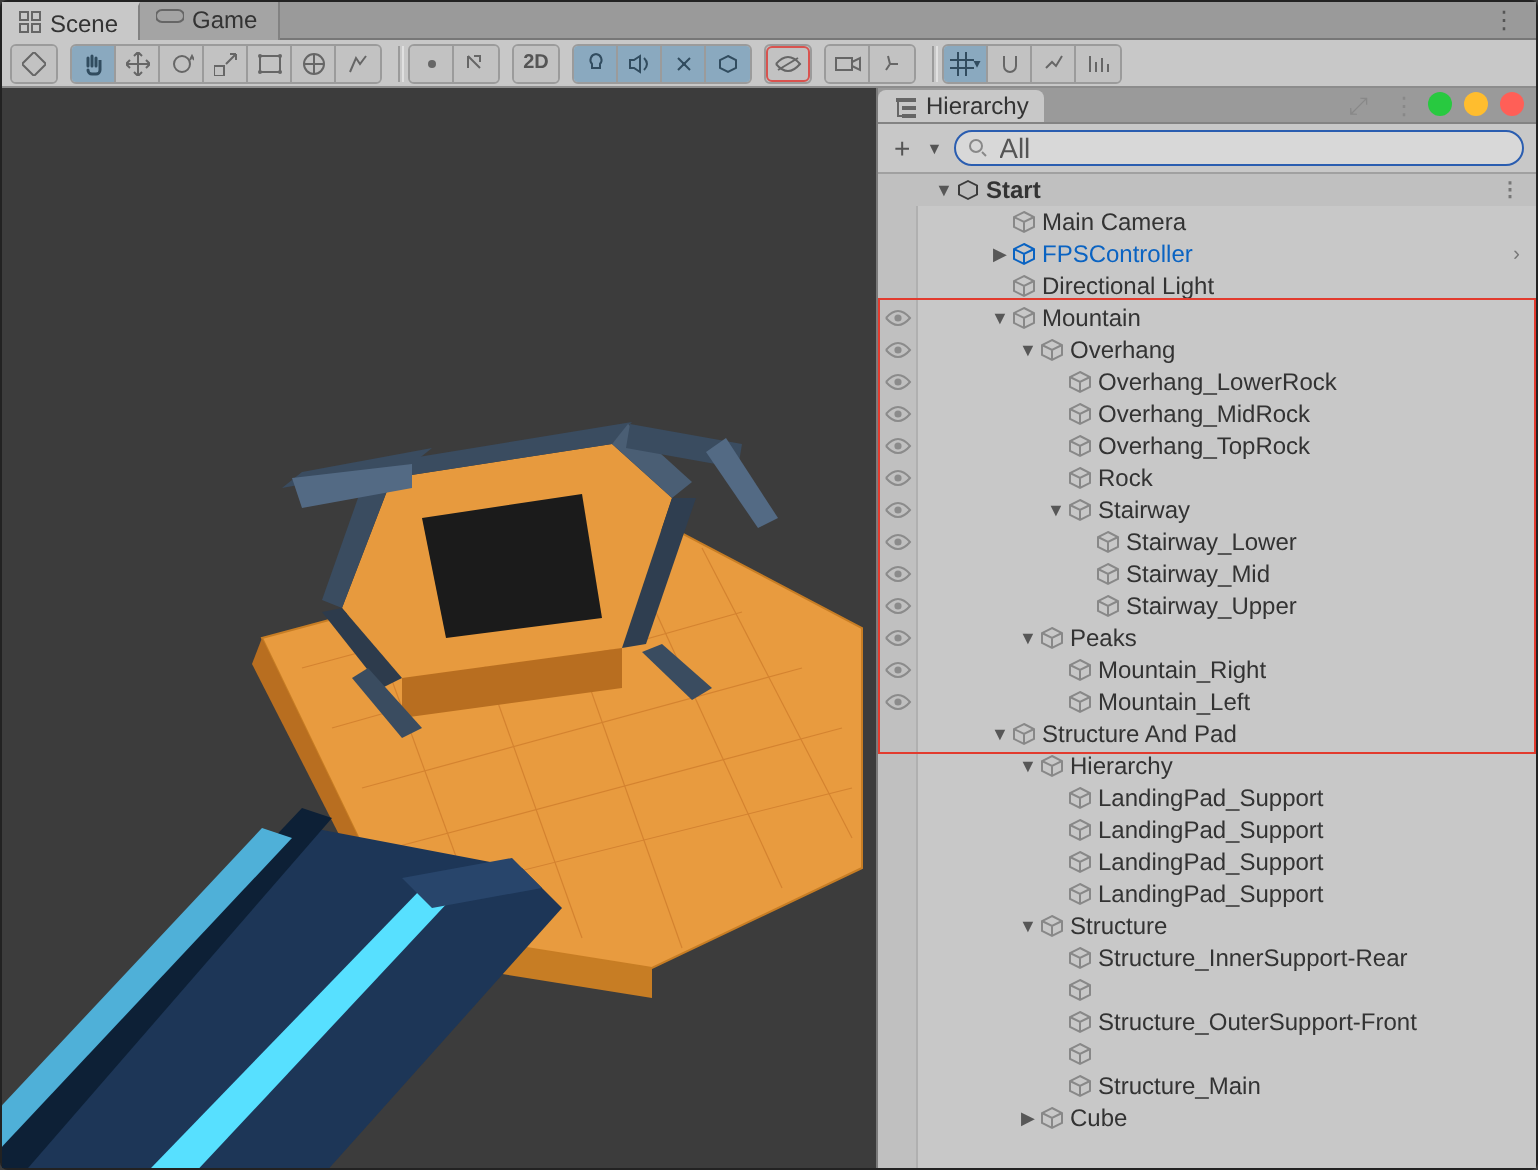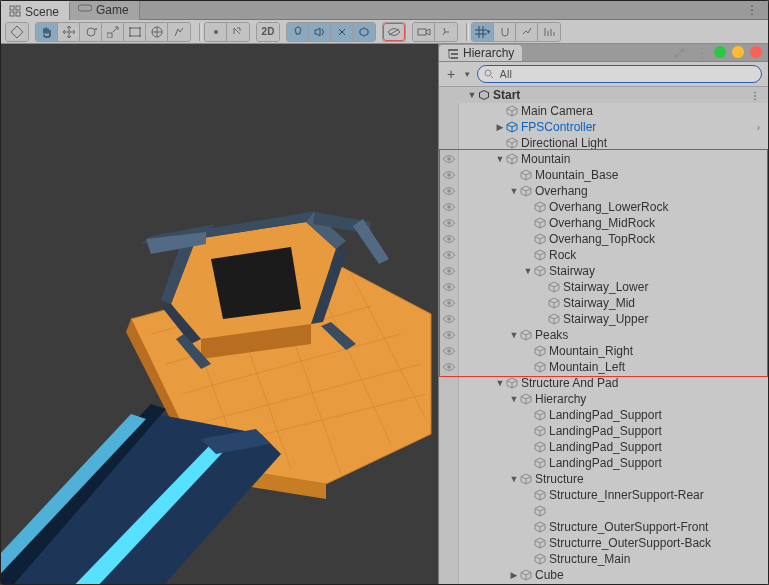--- a/index.html
+++ b/index.html
@@ -30,21 +30,21 @@
 .panel-tab .pth{background:#c8c8c8;padding:1px 8px;display:flex;align-items:flex-end;gap:4px;border-top-left-radius:4px;border-top-right-radius:4px}
 .panel-tab .winbtns{margin-left:auto;display:flex;gap:6px;padding-right:6px}
 .circ{width:12px;height:12px;border-radius:50%}
 .circ.gn{background:#28c940}.circ.yl{background:#ffbd2e}.circ.rd{background:#ff5f57}
 .lock{color:#888;margin-right:6px}
 .panel-search{display:flex;align-items:center;gap:6px;padding:3px 6px;border-bottom:1px solid #a0a0a0}
 .panel-search .plus{font-size:14px;color:#555;padding:0 2px}
 .panel-search .dd{font-size:8px;color:#555}
 .searchbox{flex:1;height:18px;border:1px solid #2a5db0;border-radius:9px;background:#d8d8d8;display:flex;align-items:center;padding:0 6px;color:#777}
 .searchbox svg{margin-right:4px}
-.searchbox input{border:none;background:none;outline:none;font-size:11px;color:#555;width:100%}
+.searchbox input{border:none;background:none;outline:none;font-size:14px;color:#555;width:100%}
 .panel-body{flex:1;overflow:hidden;position:relative}
 .eye-col{position:absolute;left:0;top:0;bottom:0;width:20px;background:#c0c0c0;border-right:1px solid #b0b0b0}
 .tree{position:absolute;left:0;right:0;top:0;bottom:0;padding-top:0}
 .row{height:16px;display:flex;align-items:center;white-space:nowrap;position:relative}
 .row .eye{width:20px;height:16px;display:flex;align-items:center;justify-content:center;color:#8c8c8c;flex:none}
 .row .indent{flex:none}
 .row .fold{width:10px;height:16px;display:flex;align-items:center;justify-content:center;color:#575757;font-size:9px;flex:none}
 .row .cube{width:14px;height:14px;display:flex;align-items:center;justify-content:center;flex:none}
 .row .lbl{padding-left:2px}
 .row .tail{margin-left:auto;padding-right:8px;color:#777;font-size:10px}
@@ -372,315 +372,298 @@
               <div class="lbl">Mountain</div>
             </div>
             <div class="row">
               <div class="eye">
                 <svg width="14" height="10" viewBox="0 0 14 10">
                   <path d="M1 5q6-7 12 0q-6 7-12 0" fill="none" stroke="#8b8b8b"></path>
                   <circle cx="7" cy="5" r="1.8" fill="#8b8b8b"></circle>
                 </svg>
               </div>
               <div class="indent" style="width: 50px;"></div>
-              <div class="fold"></div>
-              <div class="cube">
-                <svg width="12" height="12" viewBox="0 0 12 12">
-                  <path d="M6 1l5 2.5v5L6 11 1 8.5v-5z" fill="none" stroke="#888"></path>
-                  <path d="M1 3.5L6 6l5-2.5M6 6v5" stroke="#888" fill="none"></path>
-                </svg>
-              </div>
-              <div class="lbl">Mountain_Base</div>
+              <div class="fold">▼</div>
+              <div class="cube">
+                <svg width="12" height="12" viewBox="0 0 12 12">
+                  <path d="M6 1l5 2.5v5L6 11 1 8.5v-5z" fill="none" stroke="#888"></path>
+                  <path d="M1 3.5L6 6l5-2.5M6 6v5" stroke="#888" fill="none"></path>
+                </svg>
+              </div>
+              <div class="lbl">Overhang</div>
+            </div>
+            <div class="row">
+              <div class="eye">
+                <svg width="14" height="10" viewBox="0 0 14 10">
+                  <path d="M1 5q6-7 12 0q-6 7-12 0" fill="none" stroke="#8b8b8b"></path>
+                  <circle cx="7" cy="5" r="1.8" fill="#8b8b8b"></circle>
+                </svg>
+              </div>
+              <div class="indent" style="width: 64px;"></div>
+              <div class="fold"></div>
+              <div class="cube">
+                <svg width="12" height="12" viewBox="0 0 12 12">
+                  <path d="M6 1l5 2.5v5L6 11 1 8.5v-5z" fill="none" stroke="#888"></path>
+                  <path d="M1 3.5L6 6l5-2.5M6 6v5" stroke="#888" fill="none"></path>
+                </svg>
+              </div>
+              <div class="lbl">Overhang_LowerRock</div>
+            </div>
+            <div class="row">
+              <div class="eye">
+                <svg width="14" height="10" viewBox="0 0 14 10">
+                  <path d="M1 5q6-7 12 0q-6 7-12 0" fill="none" stroke="#8b8b8b"></path>
+                  <circle cx="7" cy="5" r="1.8" fill="#8b8b8b"></circle>
+                </svg>
+              </div>
+              <div class="indent" style="width: 64px;"></div>
+              <div class="fold"></div>
+              <div class="cube">
+                <svg width="12" height="12" viewBox="0 0 12 12">
+                  <path d="M6 1l5 2.5v5L6 11 1 8.5v-5z" fill="none" stroke="#888"></path>
+                  <path d="M1 3.5L6 6l5-2.5M6 6v5" stroke="#888" fill="none"></path>
+                </svg>
+              </div>
+              <div class="lbl">Overhang_MidRock</div>
+            </div>
+            <div class="row">
+              <div class="eye">
+                <svg width="14" height="10" viewBox="0 0 14 10">
+                  <path d="M1 5q6-7 12 0q-6 7-12 0" fill="none" stroke="#8b8b8b"></path>
+                  <circle cx="7" cy="5" r="1.8" fill="#8b8b8b"></circle>
+                </svg>
+              </div>
+              <div class="indent" style="width: 64px;"></div>
+              <div class="fold"></div>
+              <div class="cube">
+                <svg width="12" height="12" viewBox="0 0 12 12">
+                  <path d="M6 1l5 2.5v5L6 11 1 8.5v-5z" fill="none" stroke="#888"></path>
+                  <path d="M1 3.5L6 6l5-2.5M6 6v5" stroke="#888" fill="none"></path>
+                </svg>
+              </div>
+              <div class="lbl">Overhang_TopRock</div>
+            </div>
+            <div class="row">
+              <div class="eye">
+                <svg width="14" height="10" viewBox="0 0 14 10">
+                  <path d="M1 5q6-7 12 0q-6 7-12 0" fill="none" stroke="#8b8b8b"></path>
+                  <circle cx="7" cy="5" r="1.8" fill="#8b8b8b"></circle>
+                </svg>
+              </div>
+              <div class="indent" style="width: 64px;"></div>
+              <div class="fold"></div>
+              <div class="cube">
+                <svg width="12" height="12" viewBox="0 0 12 12">
+                  <path d="M6 1l5 2.5v5L6 11 1 8.5v-5z" fill="none" stroke="#888"></path>
+                  <path d="M1 3.5L6 6l5-2.5M6 6v5" stroke="#888" fill="none"></path>
+                </svg>
+              </div>
+              <div class="lbl">Rock</div>
+            </div>
+            <div class="row">
+              <div class="eye">
+                <svg width="14" height="10" viewBox="0 0 14 10">
+                  <path d="M1 5q6-7 12 0q-6 7-12 0" fill="none" stroke="#8b8b8b"></path>
+                  <circle cx="7" cy="5" r="1.8" fill="#8b8b8b"></circle>
+                </svg>
+              </div>
+              <div class="indent" style="width: 64px;"></div>
+              <div class="fold">▼</div>
+              <div class="cube">
+                <svg width="12" height="12" viewBox="0 0 12 12">
+                  <path d="M6 1l5 2.5v5L6 11 1 8.5v-5z" fill="none" stroke="#888"></path>
+                  <path d="M1 3.5L6 6l5-2.5M6 6v5" stroke="#888" fill="none"></path>
+                </svg>
+              </div>
+              <div class="lbl">Stairway</div>
+            </div>
+            <div class="row">
+              <div class="eye">
+                <svg width="14" height="10" viewBox="0 0 14 10">
+                  <path d="M1 5q6-7 12 0q-6 7-12 0" fill="none" stroke="#8b8b8b"></path>
+                  <circle cx="7" cy="5" r="1.8" fill="#8b8b8b"></circle>
+                </svg>
+              </div>
+              <div class="indent" style="width: 78px;"></div>
+              <div class="fold"></div>
+              <div class="cube">
+                <svg width="12" height="12" viewBox="0 0 12 12">
+                  <path d="M6 1l5 2.5v5L6 11 1 8.5v-5z" fill="none" stroke="#888"></path>
+                  <path d="M1 3.5L6 6l5-2.5M6 6v5" stroke="#888" fill="none"></path>
+                </svg>
+              </div>
+              <div class="lbl">Stairway_Lower</div>
+            </div>
+            <div class="row">
+              <div class="eye">
+                <svg width="14" height="10" viewBox="0 0 14 10">
+                  <path d="M1 5q6-7 12 0q-6 7-12 0" fill="none" stroke="#8b8b8b"></path>
+                  <circle cx="7" cy="5" r="1.8" fill="#8b8b8b"></circle>
+                </svg>
+              </div>
+              <div class="indent" style="width: 78px;"></div>
+              <div class="fold"></div>
+              <div class="cube">
+                <svg width="12" height="12" viewBox="0 0 12 12">
+                  <path d="M6 1l5 2.5v5L6 11 1 8.5v-5z" fill="none" stroke="#888"></path>
+                  <path d="M1 3.5L6 6l5-2.5M6 6v5" stroke="#888" fill="none"></path>
+                </svg>
+              </div>
+              <div class="lbl">Stairway_Mid</div>
+            </div>
+            <div class="row">
+              <div class="eye">
+                <svg width="14" height="10" viewBox="0 0 14 10">
+                  <path d="M1 5q6-7 12 0q-6 7-12 0" fill="none" stroke="#8b8b8b"></path>
+                  <circle cx="7" cy="5" r="1.8" fill="#8b8b8b"></circle>
+                </svg>
+              </div>
+              <div class="indent" style="width: 78px;"></div>
+              <div class="fold"></div>
+              <div class="cube">
+                <svg width="12" height="12" viewBox="0 0 12 12">
+                  <path d="M6 1l5 2.5v5L6 11 1 8.5v-5z" fill="none" stroke="#888"></path>
+                  <path d="M1 3.5L6 6l5-2.5M6 6v5" stroke="#888" fill="none"></path>
+                </svg>
+              </div>
+              <div class="lbl">Stairway_Upper</div>
             </div>
             <div class="row">
               <div class="eye">
                 <svg width="14" height="10" viewBox="0 0 14 10">
                   <path d="M1 5q6-7 12 0q-6 7-12 0" fill="none" stroke="#8b8b8b"></path>
                   <circle cx="7" cy="5" r="1.8" fill="#8b8b8b"></circle>
                 </svg>
               </div>
               <div class="indent" style="width: 50px;"></div>
               <div class="fold">▼</div>
               <div class="cube">
                 <svg width="12" height="12" viewBox="0 0 12 12">
                   <path d="M6 1l5 2.5v5L6 11 1 8.5v-5z" fill="none" stroke="#888"></path>
                   <path d="M1 3.5L6 6l5-2.5M6 6v5" stroke="#888" fill="none"></path>
                 </svg>
               </div>
-              <div class="lbl">Overhang</div>
-            </div>
-            <div class="row">
-              <div class="eye">
-                <svg width="14" height="10" viewBox="0 0 14 10">
-                  <path d="M1 5q6-7 12 0q-6 7-12 0" fill="none" stroke="#8b8b8b"></path>
-                  <circle cx="7" cy="5" r="1.8" fill="#8b8b8b"></circle>
-                </svg>
-              </div>
-              <div class="indent" style="width: 64px;"></div>
-              <div class="fold"></div>
-              <div class="cube">
-                <svg width="12" height="12" viewBox="0 0 12 12">
-                  <path d="M6 1l5 2.5v5L6 11 1 8.5v-5z" fill="none" stroke="#888"></path>
-                  <path d="M1 3.5L6 6l5-2.5M6 6v5" stroke="#888" fill="none"></path>
-                </svg>
-              </div>
-              <div class="lbl">Overhang_LowerRock</div>
-            </div>
-            <div class="row">
-              <div class="eye">
-                <svg width="14" height="10" viewBox="0 0 14 10">
-                  <path d="M1 5q6-7 12 0q-6 7-12 0" fill="none" stroke="#8b8b8b"></path>
-                  <circle cx="7" cy="5" r="1.8" fill="#8b8b8b"></circle>
-                </svg>
-              </div>
-              <div class="indent" style="width: 64px;"></div>
-              <div class="fold"></div>
-              <div class="cube">
-                <svg width="12" height="12" viewBox="0 0 12 12">
-                  <path d="M6 1l5 2.5v5L6 11 1 8.5v-5z" fill="none" stroke="#888"></path>
-                  <path d="M1 3.5L6 6l5-2.5M6 6v5" stroke="#888" fill="none"></path>
-                </svg>
-              </div>
-              <div class="lbl">Overhang_MidRock</div>
-            </div>
-            <div class="row">
-              <div class="eye">
-                <svg width="14" height="10" viewBox="0 0 14 10">
-                  <path d="M1 5q6-7 12 0q-6 7-12 0" fill="none" stroke="#8b8b8b"></path>
-                  <circle cx="7" cy="5" r="1.8" fill="#8b8b8b"></circle>
-                </svg>
-              </div>
-              <div class="indent" style="width: 64px;"></div>
-              <div class="fold"></div>
-              <div class="cube">
-                <svg width="12" height="12" viewBox="0 0 12 12">
-                  <path d="M6 1l5 2.5v5L6 11 1 8.5v-5z" fill="none" stroke="#888"></path>
-                  <path d="M1 3.5L6 6l5-2.5M6 6v5" stroke="#888" fill="none"></path>
-                </svg>
-              </div>
-              <div class="lbl">Overhang_TopRock</div>
-            </div>
-            <div class="row">
-              <div class="eye">
-                <svg width="14" height="10" viewBox="0 0 14 10">
-                  <path d="M1 5q6-7 12 0q-6 7-12 0" fill="none" stroke="#8b8b8b"></path>
-                  <circle cx="7" cy="5" r="1.8" fill="#8b8b8b"></circle>
-                </svg>
-              </div>
-              <div class="indent" style="width: 64px;"></div>
-              <div class="fold"></div>
-              <div class="cube">
-                <svg width="12" height="12" viewBox="0 0 12 12">
-                  <path d="M6 1l5 2.5v5L6 11 1 8.5v-5z" fill="none" stroke="#888"></path>
-                  <path d="M1 3.5L6 6l5-2.5M6 6v5" stroke="#888" fill="none"></path>
-                </svg>
-              </div>
-              <div class="lbl">Rock</div>
-            </div>
-            <div class="row">
-              <div class="eye">
-                <svg width="14" height="10" viewBox="0 0 14 10">
-                  <path d="M1 5q6-7 12 0q-6 7-12 0" fill="none" stroke="#8b8b8b"></path>
-                  <circle cx="7" cy="5" r="1.8" fill="#8b8b8b"></circle>
-                </svg>
-              </div>
-              <div class="indent" style="width: 64px;"></div>
+              <div class="lbl">Peaks</div>
+            </div>
+            <div class="row">
+              <div class="eye">
+                <svg width="14" height="10" viewBox="0 0 14 10">
+                  <path d="M1 5q6-7 12 0q-6 7-12 0" fill="none" stroke="#8b8b8b"></path>
+                  <circle cx="7" cy="5" r="1.8" fill="#8b8b8b"></circle>
+                </svg>
+              </div>
+              <div class="indent" style="width: 64px;"></div>
+              <div class="fold"></div>
+              <div class="cube">
+                <svg width="12" height="12" viewBox="0 0 12 12">
+                  <path d="M6 1l5 2.5v5L6 11 1 8.5v-5z" fill="none" stroke="#888"></path>
+                  <path d="M1 3.5L6 6l5-2.5M6 6v5" stroke="#888" fill="none"></path>
+                </svg>
+              </div>
+              <div class="lbl">Mountain_Right</div>
+            </div>
+            <div class="row">
+              <div class="eye">
+                <svg width="14" height="10" viewBox="0 0 14 10">
+                  <path d="M1 5q6-7 12 0q-6 7-12 0" fill="none" stroke="#8b8b8b"></path>
+                  <circle cx="7" cy="5" r="1.8" fill="#8b8b8b"></circle>
+                </svg>
+              </div>
+              <div class="indent" style="width: 64px;"></div>
+              <div class="fold"></div>
+              <div class="cube">
+                <svg width="12" height="12" viewBox="0 0 12 12">
+                  <path d="M6 1l5 2.5v5L6 11 1 8.5v-5z" fill="none" stroke="#888"></path>
+                  <path d="M1 3.5L6 6l5-2.5M6 6v5" stroke="#888" fill="none"></path>
+                </svg>
+              </div>
+              <div class="lbl">Mountain_Left</div>
+            </div>
+            <div class="row">
+              <div class="eye"></div>
+              <div class="indent" style="width: 36px;"></div>
               <div class="fold">▼</div>
               <div class="cube">
                 <svg width="12" height="12" viewBox="0 0 12 12">
                   <path d="M6 1l5 2.5v5L6 11 1 8.5v-5z" fill="none" stroke="#888"></path>
                   <path d="M1 3.5L6 6l5-2.5M6 6v5" stroke="#888" fill="none"></path>
                 </svg>
               </div>
-              <div class="lbl">Stairway</div>
-            </div>
-            <div class="row">
-              <div class="eye">
-                <svg width="14" height="10" viewBox="0 0 14 10">
-                  <path d="M1 5q6-7 12 0q-6 7-12 0" fill="none" stroke="#8b8b8b"></path>
-                  <circle cx="7" cy="5" r="1.8" fill="#8b8b8b"></circle>
-                </svg>
-              </div>
-              <div class="indent" style="width: 78px;"></div>
-              <div class="fold"></div>
-              <div class="cube">
-                <svg width="12" height="12" viewBox="0 0 12 12">
-                  <path d="M6 1l5 2.5v5L6 11 1 8.5v-5z" fill="none" stroke="#888"></path>
-                  <path d="M1 3.5L6 6l5-2.5M6 6v5" stroke="#888" fill="none"></path>
-                </svg>
-              </div>
-              <div class="lbl">Stairway_Lower</div>
-            </div>
-            <div class="row">
-              <div class="eye">
-                <svg width="14" height="10" viewBox="0 0 14 10">
-                  <path d="M1 5q6-7 12 0q-6 7-12 0" fill="none" stroke="#8b8b8b"></path>
-                  <circle cx="7" cy="5" r="1.8" fill="#8b8b8b"></circle>
-                </svg>
-              </div>
-              <div class="indent" style="width: 78px;"></div>
-              <div class="fold"></div>
-              <div class="cube">
-                <svg width="12" height="12" viewBox="0 0 12 12">
-                  <path d="M6 1l5 2.5v5L6 11 1 8.5v-5z" fill="none" stroke="#888"></path>
-                  <path d="M1 3.5L6 6l5-2.5M6 6v5" stroke="#888" fill="none"></path>
-                </svg>
-              </div>
-              <div class="lbl">Stairway_Mid</div>
-            </div>
-            <div class="row">
-              <div class="eye">
-                <svg width="14" height="10" viewBox="0 0 14 10">
-                  <path d="M1 5q6-7 12 0q-6 7-12 0" fill="none" stroke="#8b8b8b"></path>
-                  <circle cx="7" cy="5" r="1.8" fill="#8b8b8b"></circle>
-                </svg>
-              </div>
-              <div class="indent" style="width: 78px;"></div>
-              <div class="fold"></div>
-              <div class="cube">
-                <svg width="12" height="12" viewBox="0 0 12 12">
-                  <path d="M6 1l5 2.5v5L6 11 1 8.5v-5z" fill="none" stroke="#888"></path>
-                  <path d="M1 3.5L6 6l5-2.5M6 6v5" stroke="#888" fill="none"></path>
-                </svg>
-              </div>
-              <div class="lbl">Stairway_Upper</div>
-            </div>
-            <div class="row">
-              <div class="eye">
-                <svg width="14" height="10" viewBox="0 0 14 10">
-                  <path d="M1 5q6-7 12 0q-6 7-12 0" fill="none" stroke="#8b8b8b"></path>
-                  <circle cx="7" cy="5" r="1.8" fill="#8b8b8b"></circle>
-                </svg>
-              </div>
+              <div class="lbl">Structure And Pad</div>
+            </div>
+            <div class="row">
+              <div class="eye"></div>
               <div class="indent" style="width: 50px;"></div>
               <div class="fold">▼</div>
               <div class="cube">
                 <svg width="12" height="12" viewBox="0 0 12 12">
                   <path d="M6 1l5 2.5v5L6 11 1 8.5v-5z" fill="none" stroke="#888"></path>
                   <path d="M1 3.5L6 6l5-2.5M6 6v5" stroke="#888" fill="none"></path>
                 </svg>
               </div>
-              <div class="lbl">Peaks</div>
-            </div>
-            <div class="row">
-              <div class="eye">
-                <svg width="14" height="10" viewBox="0 0 14 10">
-                  <path d="M1 5q6-7 12 0q-6 7-12 0" fill="none" stroke="#8b8b8b"></path>
-                  <circle cx="7" cy="5" r="1.8" fill="#8b8b8b"></circle>
-                </svg>
-              </div>
-              <div class="indent" style="width: 64px;"></div>
-              <div class="fold"></div>
-              <div class="cube">
-                <svg width="12" height="12" viewBox="0 0 12 12">
-                  <path d="M6 1l5 2.5v5L6 11 1 8.5v-5z" fill="none" stroke="#888"></path>
-                  <path d="M1 3.5L6 6l5-2.5M6 6v5" stroke="#888" fill="none"></path>
-                </svg>
-              </div>
-              <div class="lbl">Mountain_Right</div>
-            </div>
-            <div class="row">
-              <div class="eye">
-                <svg width="14" height="10" viewBox="0 0 14 10">
-                  <path d="M1 5q6-7 12 0q-6 7-12 0" fill="none" stroke="#8b8b8b"></path>
-                  <circle cx="7" cy="5" r="1.8" fill="#8b8b8b"></circle>
-                </svg>
-              </div>
-              <div class="indent" style="width: 64px;"></div>
-              <div class="fold"></div>
-              <div class="cube">
-                <svg width="12" height="12" viewBox="0 0 12 12">
-                  <path d="M6 1l5 2.5v5L6 11 1 8.5v-5z" fill="none" stroke="#888"></path>
-                  <path d="M1 3.5L6 6l5-2.5M6 6v5" stroke="#888" fill="none"></path>
-                </svg>
-              </div>
-              <div class="lbl">Mountain_Left</div>
-            </div>
-            <div class="row">
-              <div class="eye"></div>
-              <div class="indent" style="width: 36px;"></div>
-              <div class="fold">▼</div>
-              <div class="cube">
-                <svg width="12" height="12" viewBox="0 0 12 12">
-                  <path d="M6 1l5 2.5v5L6 11 1 8.5v-5z" fill="none" stroke="#888"></path>
-                  <path d="M1 3.5L6 6l5-2.5M6 6v5" stroke="#888" fill="none"></path>
-                </svg>
-              </div>
-              <div class="lbl">Structure And Pad</div>
+              <div class="lbl">Hierarchy</div>
+            </div>
+            <div class="row">
+              <div class="eye"></div>
+              <div class="indent" style="width: 64px;"></div>
+              <div class="fold"></div>
+              <div class="cube">
+                <svg width="12" height="12" viewBox="0 0 12 12">
+                  <path d="M6 1l5 2.5v5L6 11 1 8.5v-5z" fill="none" stroke="#888"></path>
+                  <path d="M1 3.5L6 6l5-2.5M6 6v5" stroke="#888" fill="none"></path>
+                </svg>
+              </div>
+              <div class="lbl">LandingPad_Support</div>
+            </div>
+            <div class="row">
+              <div class="eye"></div>
+              <div class="indent" style="width: 64px;"></div>
+              <div class="fold"></div>
+              <div class="cube">
+                <svg width="12" height="12" viewBox="0 0 12 12">
+                  <path d="M6 1l5 2.5v5L6 11 1 8.5v-5z" fill="none" stroke="#888"></path>
+                  <path d="M1 3.5L6 6l5-2.5M6 6v5" stroke="#888" fill="none"></path>
+                </svg>
+              </div>
+              <div class="lbl">LandingPad_Support</div>
+            </div>
+            <div class="row">
+              <div class="eye"></div>
+              <div class="indent" style="width: 64px;"></div>
+              <div class="fold"></div>
+              <div class="cube">
+                <svg width="12" height="12" viewBox="0 0 12 12">
+                  <path d="M6 1l5 2.5v5L6 11 1 8.5v-5z" fill="none" stroke="#888"></path>
+                  <path d="M1 3.5L6 6l5-2.5M6 6v5" stroke="#888" fill="none"></path>
+                </svg>
+              </div>
+              <div class="lbl">LandingPad_Support</div>
+            </div>
+            <div class="row">
+              <div class="eye"></div>
+              <div class="indent" style="width: 64px;"></div>
+              <div class="fold"></div>
+              <div class="cube">
+                <svg width="12" height="12" viewBox="0 0 12 12">
+                  <path d="M6 1l5 2.5v5L6 11 1 8.5v-5z" fill="none" stroke="#888"></path>
+                  <path d="M1 3.5L6 6l5-2.5M6 6v5" stroke="#888" fill="none"></path>
+                </svg>
+              </div>
+              <div class="lbl">LandingPad_Support</div>
             </div>
             <div class="row">
               <div class="eye"></div>
               <div class="indent" style="width: 50px;"></div>
               <div class="fold">▼</div>
               <div class="cube">
                 <svg width="12" height="12" viewBox="0 0 12 12">
                   <path d="M6 1l5 2.5v5L6 11 1 8.5v-5z" fill="none" stroke="#888"></path>
                   <path d="M1 3.5L6 6l5-2.5M6 6v5" stroke="#888" fill="none"></path>
                 </svg>
               </div>
-              <div class="lbl">Hierarchy</div>
-            </div>
-            <div class="row">
-              <div class="eye"></div>
-              <div class="indent" style="width: 64px;"></div>
-              <div class="fold"></div>
-              <div class="cube">
-                <svg width="12" height="12" viewBox="0 0 12 12">
-                  <path d="M6 1l5 2.5v5L6 11 1 8.5v-5z" fill="none" stroke="#888"></path>
-                  <path d="M1 3.5L6 6l5-2.5M6 6v5" stroke="#888" fill="none"></path>
-                </svg>
-              </div>
-              <div class="lbl">LandingPad_Support</div>
-            </div>
-            <div class="row">
-              <div class="eye"></div>
-              <div class="indent" style="width: 64px;"></div>
-              <div class="fold"></div>
-              <div class="cube">
-                <svg width="12" height="12" viewBox="0 0 12 12">
-                  <path d="M6 1l5 2.5v5L6 11 1 8.5v-5z" fill="none" stroke="#888"></path>
-                  <path d="M1 3.5L6 6l5-2.5M6 6v5" stroke="#888" fill="none"></path>
-                </svg>
-              </div>
-              <div class="lbl">LandingPad_Support</div>
-            </div>
-            <div class="row">
-              <div class="eye"></div>
-              <div class="indent" style="width: 64px;"></div>
-              <div class="fold"></div>
-              <div class="cube">
-                <svg width="12" height="12" viewBox="0 0 12 12">
-                  <path d="M6 1l5 2.5v5L6 11 1 8.5v-5z" fill="none" stroke="#888"></path>
-                  <path d="M1 3.5L6 6l5-2.5M6 6v5" stroke="#888" fill="none"></path>
-                </svg>
-              </div>
-              <div class="lbl">LandingPad_Support</div>
-            </div>
-            <div class="row">
-              <div class="eye"></div>
-              <div class="indent" style="width: 64px;"></div>
-              <div class="fold"></div>
-              <div class="cube">
-                <svg width="12" height="12" viewBox="0 0 12 12">
-                  <path d="M6 1l5 2.5v5L6 11 1 8.5v-5z" fill="none" stroke="#888"></path>
-                  <path d="M1 3.5L6 6l5-2.5M6 6v5" stroke="#888" fill="none"></path>
-                </svg>
-              </div>
-              <div class="lbl">LandingPad_Support</div>
-            </div>
-            <div class="row">
-              <div class="eye"></div>
-              <div class="indent" style="width: 50px;"></div>
-              <div class="fold">▼</div>
-              <div class="cube">
-                <svg width="12" height="12" viewBox="0 0 12 12">
-                  <path d="M6 1l5 2.5v5L6 11 1 8.5v-5z" fill="none" stroke="#888"></path>
-                  <path d="M1 3.5L6 6l5-2.5M6 6v5" stroke="#888" fill="none"></path>
-                </svg>
-              </div>
               <div class="lbl">Structure</div>
             </div>
             <div class="row">
               <div class="eye"></div>
               <div class="indent" style="width: 64px;"></div>
               <div class="fold"></div>
               <div class="cube">
                 <svg width="12" height="12" viewBox="0 0 12 12">
                   <path d="M6 1l5 2.5v5L6 11 1 8.5v-5z" fill="none" stroke="#888"></path>
                   <path d="M1 3.5L6 6l5-2.5M6 6v5" stroke="#888" fill="none"></path>
@@ -714,21 +697,20 @@
             <div class="row">
               <div class="eye"></div>
               <div class="indent" style="width: 64px;"></div>
               <div class="fold"></div>
               <div class="cube">
                 <svg width="12" height="12" viewBox="0 0 12 12">
                   <path d="M6 1l5 2.5v5L6 11 1 8.5v-5z" fill="none" stroke="#888"></path>
                   <path d="M1 3.5L6 6l5-2.5M6 6v5" stroke="#888" fill="none"></path>
                 </svg>
               </div>
-              <div class="lbl">Structurre_OuterSupport-Back</div>
             </div>
             <div class="row">
               <div class="eye"></div>
               <div class="indent" style="width: 64px;"></div>
               <div class="fold"></div>
               <div class="cube">
                 <svg width="12" height="12" viewBox="0 0 12 12">
                   <path d="M6 1l5 2.5v5L6 11 1 8.5v-5z" fill="none" stroke="#888"></path>
                   <path d="M1 3.5L6 6l5-2.5M6 6v5" stroke="#888" fill="none"></path>
                 </svg>

